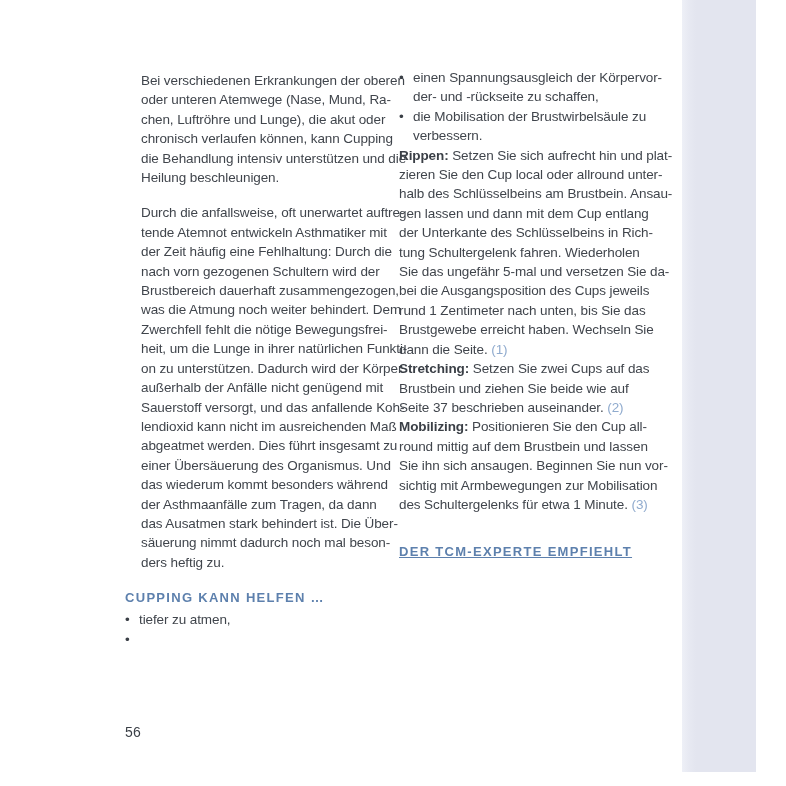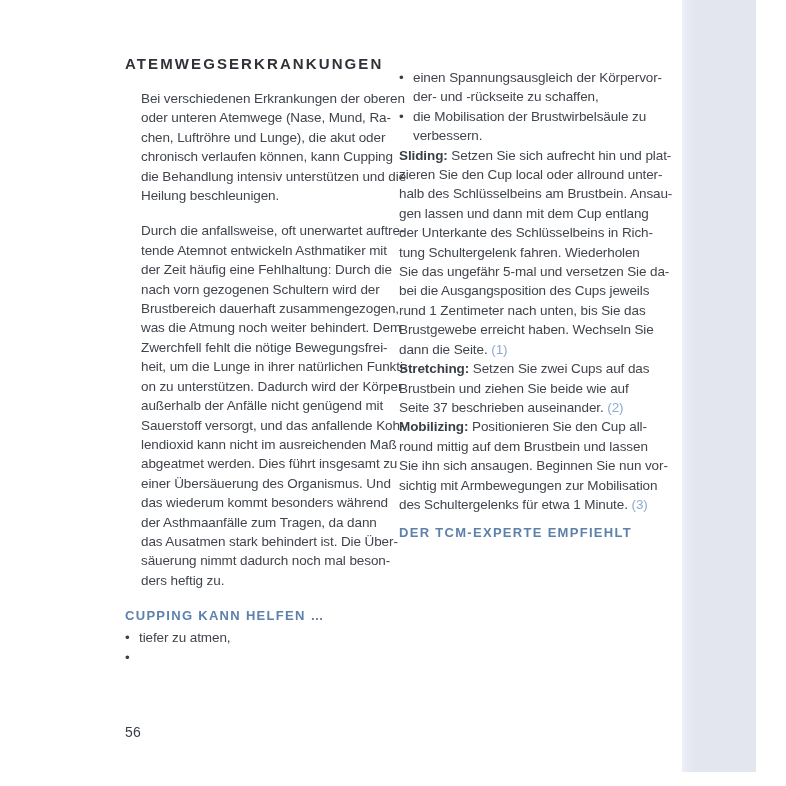--- a/index.html
+++ b/index.html
@@ -30,21 +30,21 @@
   .blue-subhead {
     margin:17px 0 2px 0;
     font-size:15px; font-weight:700; color:#5d80ad; line-height:20px;
     letter-spacing:0.2px;
   }
   .blue-caps-head {
     margin:10px 0 2px 0;
     font-size:13px; font-weight:700; color:#5d80ad; line-height:20px;
     letter-spacing:1.3px;
   }
-  .blue-caps-head.tcm { margin-top:9px; }
+  .blue-caps-head.tcm { margin-top:28px;text-decoration:underline; }
   ul.bullets { list-style:none; margin:0; padding:0; }
   ul.bullets li {
     position:relative; padding-left:14px;
     font-size:13.5px; line-height:19.4px; letter-spacing:-0.1px;
     white-space:pre;
   }
   ul.bullets .marker {
     position:absolute; left:0; top:0; color:#3a3f46; font-size:13.5px;
   }
   .technique { margin:0; }
@@ -54,21 +54,20 @@
     position:absolute; left:125px; top:724px;
     font-size:14px; color:#3a3f46; letter-spacing:0.3px;
   }
 </style>
 </head>
 <body>
 
 <div class="side-band"></div>
 
 <div class="col col-left">
-  <h1 class="main-title">ATEMWEGSERKRANKUNGEN</h1>
   <p class="body-text">Bei verschiedenen Erkrankungen der oberen
 oder unteren Atemwege (Nase, Mund, Ra-
 chen, Luftröhre und Lunge), die akut oder
 chronisch verlaufen können, kann Cupping
 die Behandlung intensiv unterstützen und die
 Heilung beschleunigen.</p>
   <p class="body-text">Durch die anfallsweise, oft unerwartet auftre-
 tende Atemnot entwickeln Asthmatiker mit
 der Zeit häufig eine Fehlhaltung: Durch die
 nach vorn gezogenen Schultern wird der
@@ -94,21 +93,21 @@
   </ul>
 </div>
 
 <div class="col col-right">
   <ul class="bullets">
     <li><span class="marker">•</span><span>einen Spannungsausgleich der Körpervor-
 der- und -rückseite zu schaffen,</span></li>
     <li><span class="marker">•</span><span>die Mobilisation der Brustwirbelsäule zu
 verbessern.</span></li>
   </ul>
-  <p class="body-text technique"><span class="lead">Sliding:</span> <span>Setzen Sie sich aufrecht hin und plat-
+  <p class="body-text technique"><span class="lead">Rippen:</span> <span>Setzen Sie sich aufrecht hin und plat-
 zieren Sie den Cup local oder allround unter-
 halb des Schlüsselbeins am Brustbein. Ansau-
 gen lassen und dann mit dem Cup entlang
 der Unterkante des Schlüsselbeins in Rich-
 tung Schultergelenk fahren. Wiederholen
 Sie das ungefähr 5-mal und versetzen Sie da-
 bei die Ausgangsposition des Cups jeweils
 rund 1 Zentimeter nach unten, bis Sie das
 Brustgewebe erreicht haben. Wechseln Sie
 dann die Seite.</span> <span class="ref">(1)</span></p>

